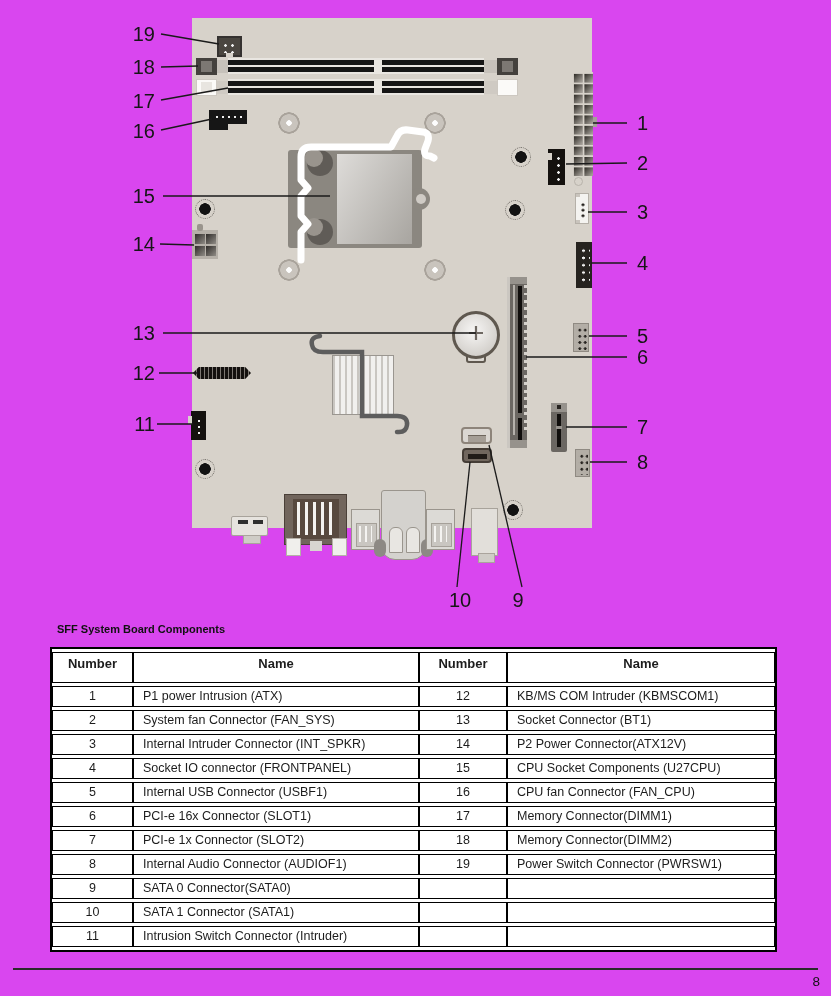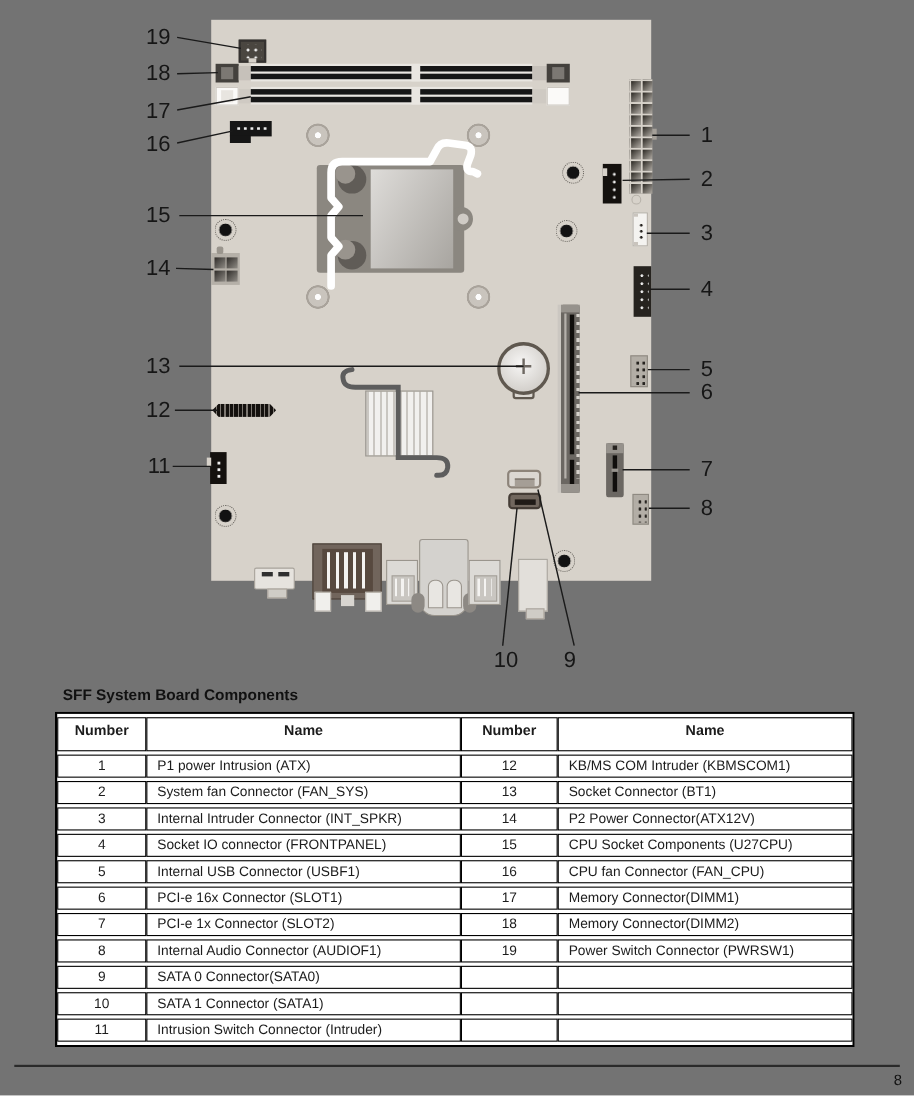--- a/index.html
+++ b/index.html
@@ -1,32 +1,32 @@
 <!DOCTYPE html>
 <html><head>
 <meta charset="utf-8">
 <style>
   html,body{margin:0;padding:0;background:#fff;}
-  #canvas{position:relative;width:831px;height:996px;background:#737373;overflow:hidden;
+  #canvas{position:relative;width:831px;height:996px;background:#d946ef;overflow:hidden;
           font-family:"Liberation Sans",sans-serif;}
   .abs{position:absolute;}
   #board{position:absolute;left:192px;top:18px;width:400px;height:510px;background:#d7d2ca;}
   .callout{position:absolute;font-size:20px;color:#161616;transform:translateY(-50%);line-height:1;}
   .co-left{right:676px;}
   .co-right{left:637px;}
   .co-bottom{transform:translate(-50%,-50%);}
   #overlay{position:absolute;left:0;top:0;width:831px;height:996px;pointer-events:none;}
   .hole{position:absolute;width:22px;height:22px;border-radius:50%;
         background:radial-gradient(circle,#fdfdfd 0 2.5px,#c9c4bd 3px 8.5px,#a9a39b 9px 10.5px,transparent 11px);}
   .standoff{position:absolute;width:20px;height:20px;border-radius:50%;border:1.5px dotted #6e6a64;
         background:radial-gradient(circle,#121212 0 5.5px,transparent 6px);box-sizing:border-box;}
   .bar{position:absolute;left:0;width:100%;height:5px;background:#161616;}
   .dots-w{background-image:radial-gradient(circle,#efefef 1.2px,transparent 1.5px);}
   .dots-d{background-image:radial-gradient(circle,#26231f 1.3px,transparent 1.6px);}
-  #section-title{position:absolute;left:57px;top:623px;font-size:14px;font-weight:bold;color:#111;text-align:center;}
+  #section-title{position:absolute;left:57px;top:623px;font-size:11px;font-weight:bold;color:#111;text-align:center;}
   #components-table{position:absolute;left:50px;top:647px;width:723px;border:2px solid #000;
         border-collapse:separate;border-spacing:0 3px;table-layout:fixed;background:#fff;
         font-size:12.5px;color:#1c1c1c;}
   #components-table th{border:1.5px solid #000;font-weight:bold;font-size:13px;height:25px;
         vertical-align:top;padding-top:3px;text-align:center;}
   #components-table td{border:1.5px solid #000;height:19px;padding:0;line-height:19px;}
   #components-table td.td-num{text-align:center;}
   #components-table td.td-name{padding-left:9px;}
   #footer-rule{position:absolute;left:13px;top:968px;width:805px;height:2px;background:#2a2a2a;}
   #page-number{position:absolute;right:11px;top:974px;font-size:13.5px;color:#111;}

